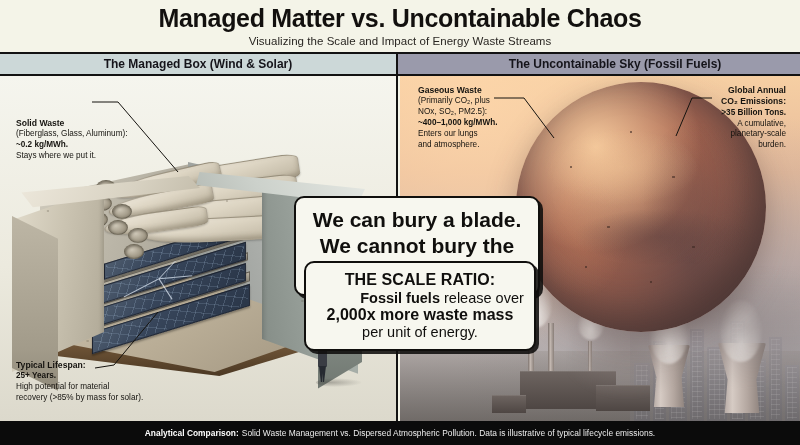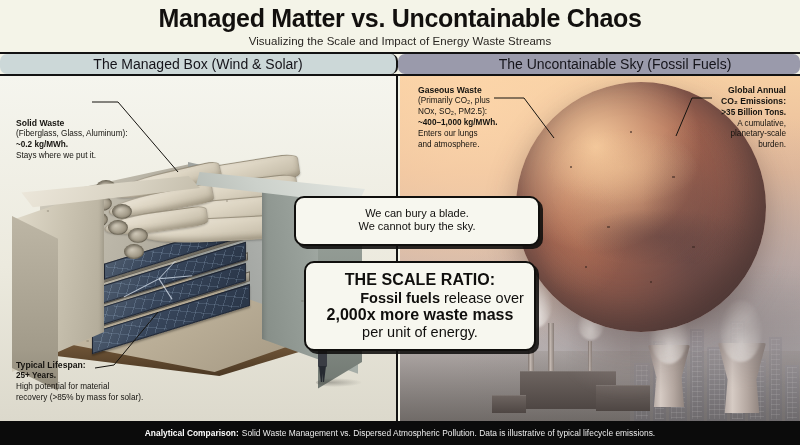--- a/index.html
+++ b/index.html
@@ -32,21 +32,21 @@
   }
 
   
   .header-row {
     position: absolute; left: 0; top: 52px; width: 800px; height: 24px;
     border-top: 2px solid #121212; border-bottom: 2px solid #121212;
     display: flex;
   }
   .hdr {
     height: 100%; display: flex; align-items: center; justify-content: center;
-    font-size: 14px; font-weight: normal; color: #15141a; border-radius: 7px;
+    font-size: 12px; font-weight: bold; color: #15141a;
   }
   .hdr-left  { width: 398px; background: #ccd8d8; border-right: 2px solid #121212; }
   .hdr-right { width: 402px; background: #9a9aab; padding-left: 32px; }
 
   
   .scene {
     position: absolute; left: 0; top: 76px; width: 800px; height: 345px;
     overflow: hidden;
   }
   .panel { position: absolute; top: 0; height: 345px; overflow: hidden; }
@@ -264,21 +264,21 @@
   .callout {
     position: absolute;
     background: #f7f7ef;
     border: 2.5px solid #100f0d;
     border-radius: 10px;
     box-shadow: 3px 3px 0 rgba(15,14,12,.88);
     text-align: center;
     color: #100f0d;
   }
   .callout-quote { left: 294px; top: 196px; width: 246px; padding: 9px 10px 10px; }
-  .callout-quote .ln { font-size: 11px; font-weight: normal; line-height: 1.22; }
+  .callout-quote .ln { font-size: 21px; font-weight: bold; line-height: 1.22; }
   .callout-ratio { left: 304px; top: 261px; width: 232px; padding: 8px 10px 9px; }
   .callout-ratio .r-title { font-size: 16px; font-weight: bold; letter-spacing: .1px; }
   .callout-ratio .r-l2 { font-size: 14.5px; margin-top: 1px; }
   .callout-ratio .r-l2 b { font-weight: bold; margin-left: 44px; }
   .callout-ratio .r-l3 { font-size: 16px; font-weight: bold; }
   .callout-ratio .r-l4 { font-size: 14.5px; }
 
   
   .footer {
     position: absolute; left: 0; top: 421px; width: 800px; height: 24px;

